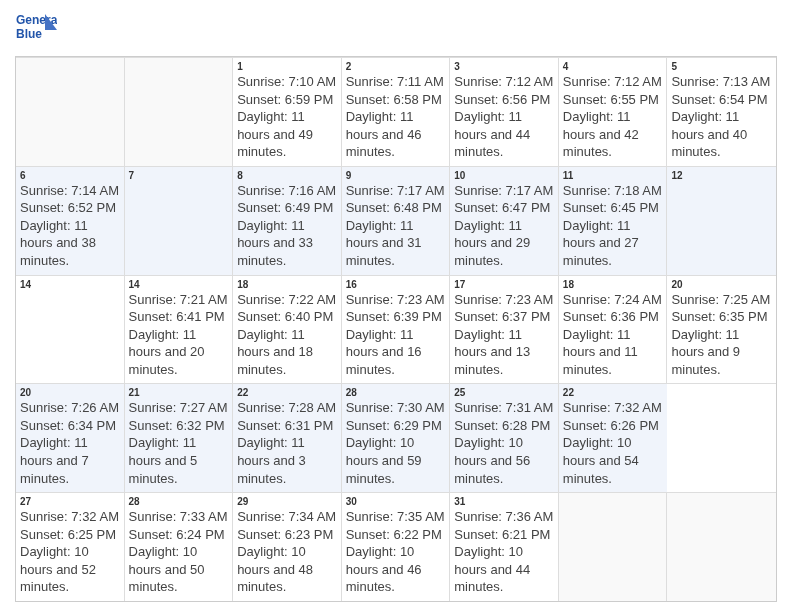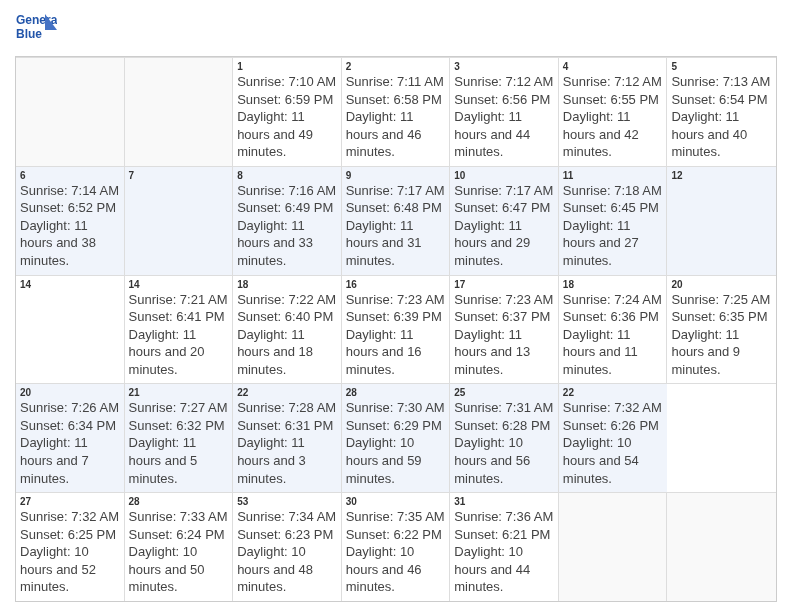--- a/index.html
+++ b/index.html
@@ -227,21 +227,21 @@
         <div class="cal-row">
           <div class="cal-cell">
             <span class="day-num">27</span>
             <div class="cell-text">Sunrise: 7:32 AM<br>Sunset: 6:25 PM<br>Daylight: 10 hours and 52 minutes.</div>
           </div>
           <div class="cal-cell">
             <span class="day-num">28</span>
             <div class="cell-text">Sunrise: 7:33 AM<br>Sunset: 6:24 PM<br>Daylight: 10 hours and 50 minutes.</div>
           </div>
           <div class="cal-cell">
-            <span class="day-num">53</span>
+            <span class="day-num">29</span>
             <div class="cell-text">Sunrise: 7:34 AM<br>Sunset: 6:23 PM<br>Daylight: 10 hours and 48 minutes.</div>
           </div>
           <div class="cal-cell">
             <span class="day-num">30</span>
             <div class="cell-text">Sunrise: 7:35 AM<br>Sunset: 6:22 PM<br>Daylight: 10 hours and 46 minutes.</div>
           </div>
           <div class="cal-cell">
             <span class="day-num">31</span>
             <div class="cell-text">Sunrise: 7:36 AM<br>Sunset: 6:21 PM<br>Daylight: 10 hours and 44 minutes.</div>
           </div>

